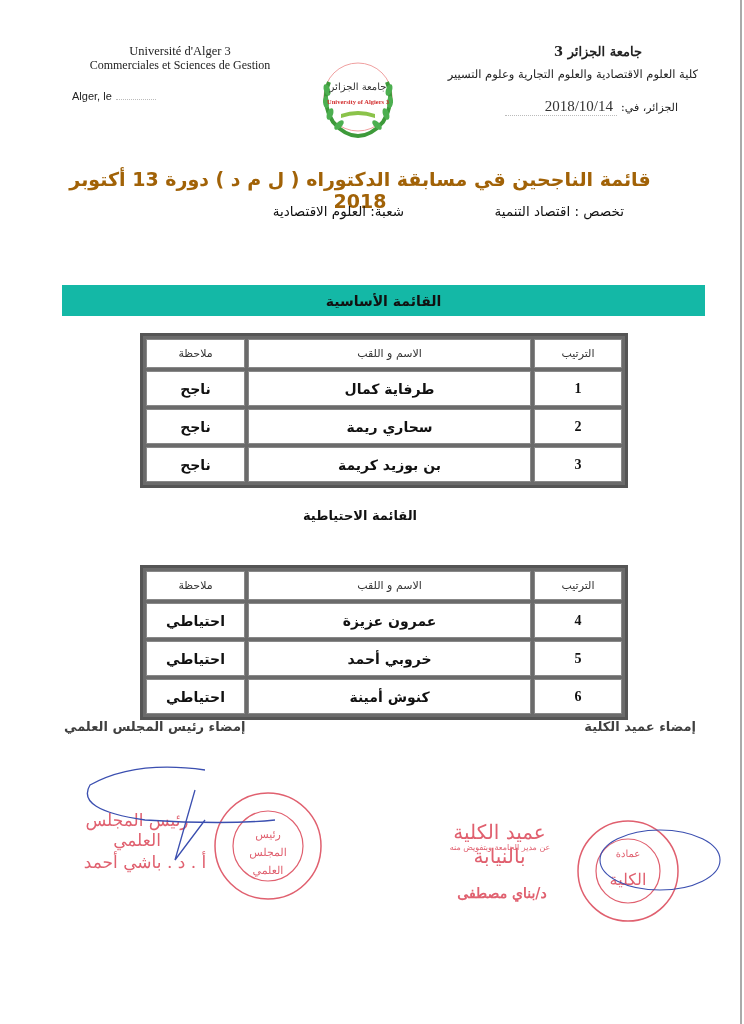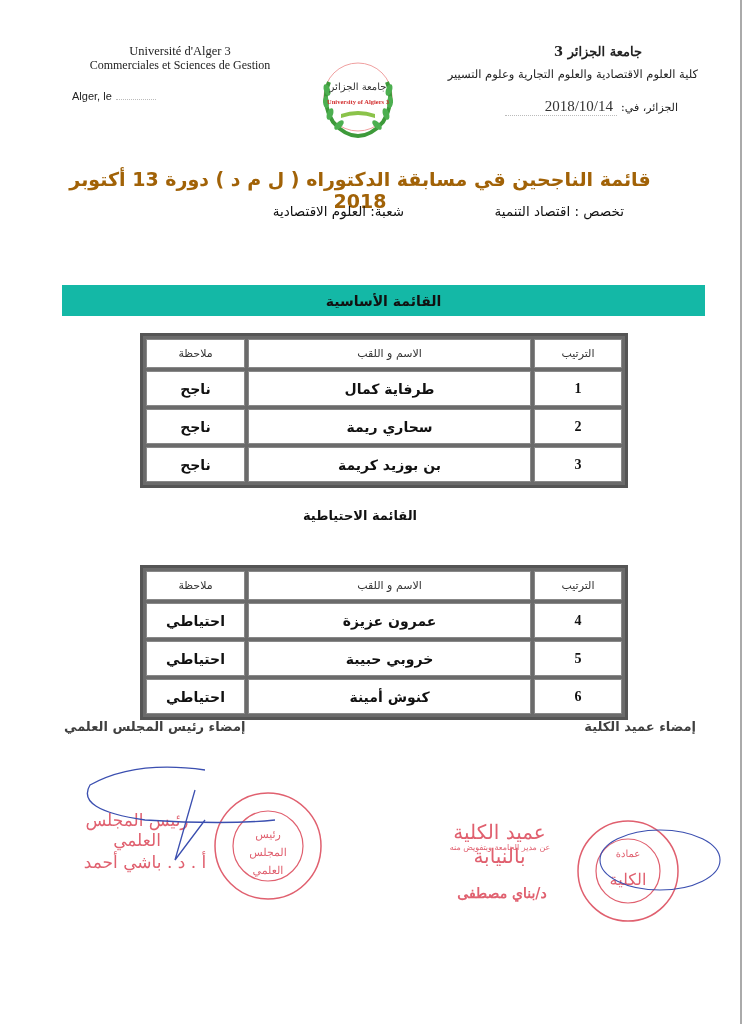--- a/index.html
+++ b/index.html
@@ -119,21 +119,21 @@
     <td>الاسم و اللقب</td>
     <td class="note">ملاحظة</td>
   </tr>
   <tr class="row">
     <td class="rank">4</td>
     <td>عمرون عزيزة</td>
     <td class="note">احتياطي</td>
   </tr>
   <tr class="row">
     <td class="rank">5</td>
-    <td>خروبي حبيبة</td>
+    <td>خروبي أحمد</td>
     <td class="note">احتياطي</td>
   </tr>
   <tr class="row">
     <td class="rank">6</td>
     <td>كنوش أمينة</td>
     <td class="note">احتياطي</td>
   </tr>
 </tbody>
   </table>
 

